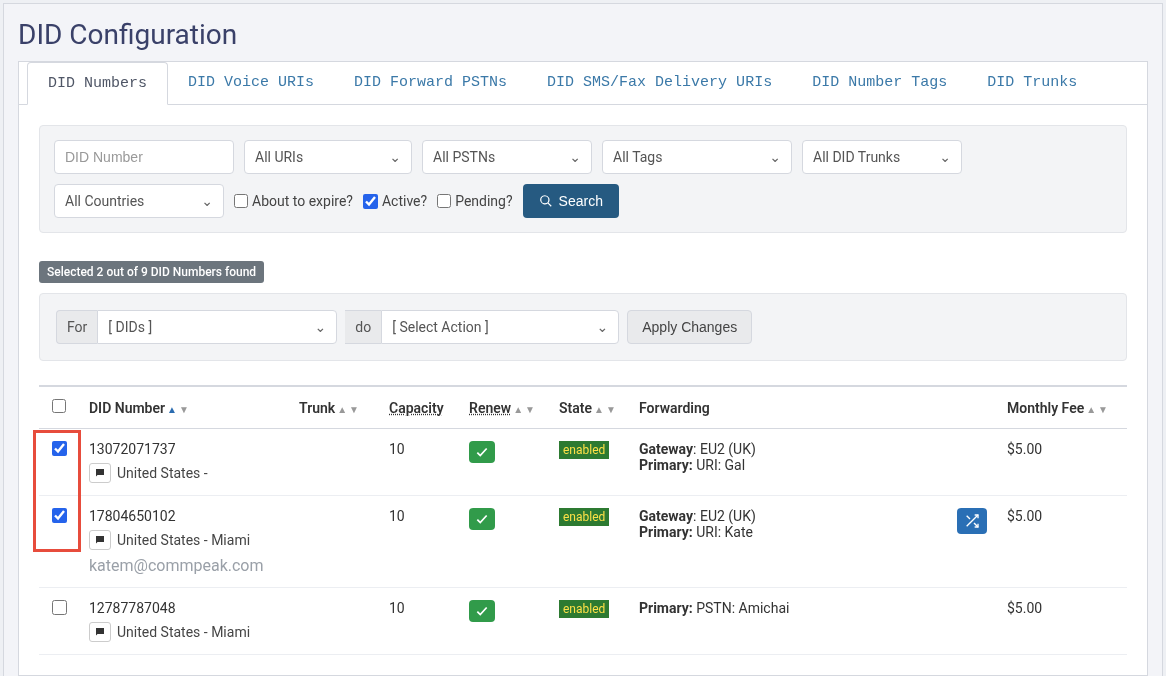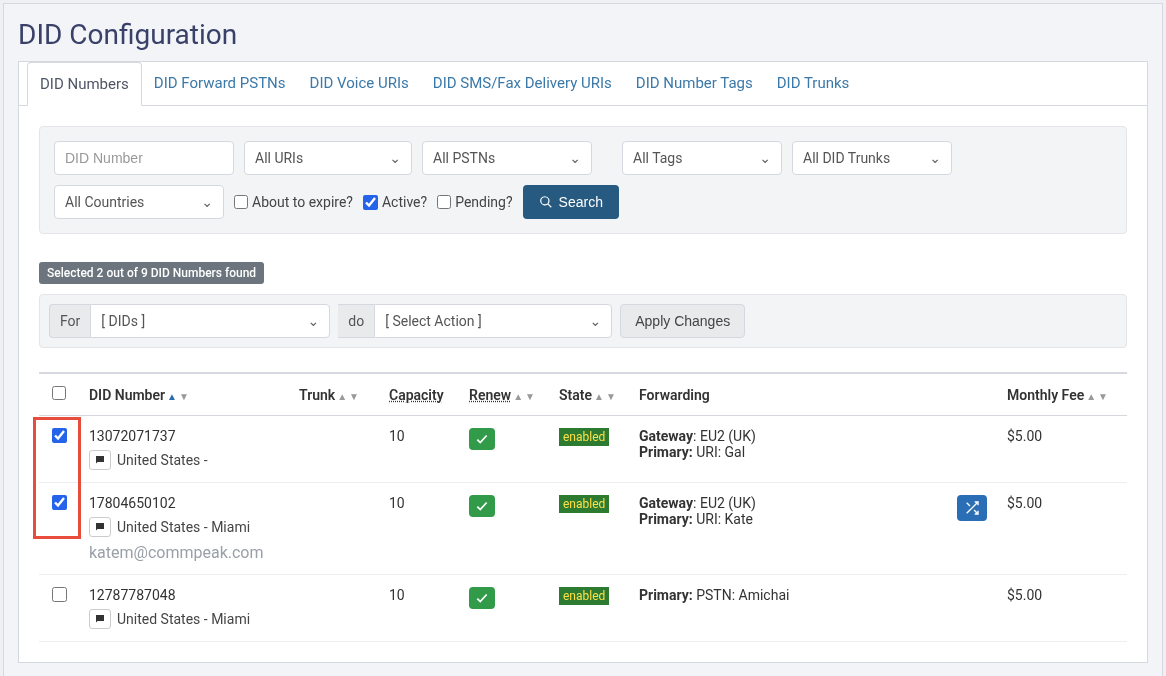--- a/index.html
+++ b/index.html
@@ -2,42 +2,42 @@
 <html><head>
   <meta charset="utf-8">
   <style>
     * { box-sizing: border-box; margin: 0; padding: 0; }
     body { font-family: -apple-system, BlinkMacSystemFont, "Segoe UI", Roboto, Arial, sans-serif; background: #eef0f4; color: #333; font-size: 14px; }
     .page { padding: 3px; }
     .panel-outer { border: 1px solid #d5d8df; background: #f3f4f8; padding: 0; }
     .page-title { font-size: 28px; font-weight: 400; color: #3a4169; padding: 14px 14px 10px 14px; }
     .panel-inner { border: 1px solid #d5d8df; background: #fff; margin: 0 14px 14px 14px; }
     .tabs { border-bottom: 1px solid #d5d8df; background: #fff; display: flex; padding-left: 8px; }
-    .tab { padding: 12px 12px; color: #3b79a8; cursor: pointer; font-size: 15px; border-top-left-radius: 4px; border-top-right-radius: 4px; }
+    .tab { padding: 12px 20px; color: #3b79a8; cursor: pointer; font-size: 15px; border-top-left-radius: 4px; border-top-right-radius: 4px; font-family: Liberation Mono, monospace; }
     .tab.active { color: #4f5666; background: #fff; border: 1px solid #d5d8df; border-bottom: 1px solid #fff; margin-bottom: -1px; }
     .content { padding: 20px; }
     .filters-panel { background: #f3f4f6; border: 1px solid #e3e5e9; border-radius: 4px; padding: 14px; margin-bottom: 28px; }
     .filter-row { display: flex; flex-wrap: wrap; gap: 10px; align-items: center; margin-bottom: 10px; }
     .filter-row:last-child { margin-bottom: 0; }
     .text-input, .select { height: 34px; border: 1px solid #d5d8df; border-radius: 4px; padding: 6px 10px; font-size: 14px; background: #fff; color: #555; }
     .text-input { width: 180px; }
     .text-input::placeholder { color: #999; }
     .select { position: relative; display: flex; align-items: center; justify-content: space-between; cursor: pointer; }
     .select .chev { margin-left: 12px; color: #666; }
     .s-uri { width: 168px; }
     .s-pstn { width: 170px; gap: 14px; }
-    .s-tags { width: 160px; margin-left: 20px; }
+    .s-tags { width: 190px; }
     .s-trunks { width: 160px; }
     .s-country { width: 170px; }
     .chk-wrap { display: flex; align-items: center; gap: 4px; color: #444; }
     .chk { width: 14px; height: 14px; cursor: pointer; }
     .btn-search { background: #265a81; color: #fff; border: none; border-radius: 4px; height: 34px; padding: 0 16px; display: flex; align-items: center; gap: 6px; cursor: pointer; font-size: 14px; }
     .btn-search svg { width: 14px; height: 14px; fill: #fff; }
     .badge-count { display: inline-block; background: #6c757d; color: #fff; font-size: 12px; font-weight: 500; padding: 4px 8px; border-radius: 3px; margin-bottom: 10px; }
-    .action-bar { background: #f3f4f6; border: 1px solid #e3e5e9; border-radius: 4px; padding: 9px; display: flex; align-items: flex-start; gap: 0; margin-bottom: 24px; }
+    .action-bar { background: #f3f4f6; border: 1px solid #e3e5e9; border-radius: 4px; padding: 16px; display: flex; align-items: flex-start; gap: 0; margin-bottom: 24px; }
     .action-label { background: #e9eaec; border: 1px solid #d5d8df; height: 34px; display: flex; align-items: center; padding: 0 10px; color: #555; border-right: 0; border-top-left-radius: 4px; border-bottom-left-radius: 4px; }
     .action-sel { border-radius: 0; }
     .action-sel-first { width: 240px; border-top-right-radius: 4px; border-bottom-right-radius: 4px; }
     .action-label-mid { border-radius: 0; border-left: 0; margin-left: 8px; border-right: 0; }
     .action-sel-mid { width: 238px; border-top-right-radius: 4px; border-bottom-right-radius: 4px; }
     .btn-apply { background: #e9eaec; border: 1px solid #d5d8df; height: 34px; padding: 0 14px; color: #444; margin-left: 8px; border-radius: 4px; cursor: pointer; font-size: 14px; }
     table { width: 100%; border-collapse: collapse; }
     thead th { text-align: left; padding: 12px 10px; border-top: 2px solid #d5d8df; border-bottom: 1px solid #d5d8df; color: #333; font-weight: 600; font-size: 14px; background: #fff; }
     thead th .sort { display: inline-flex; align-items: center; gap: 2px; margin-left: 2px; }
     .sort-tri { font-size: 10px; color: #999; }
@@ -71,22 +71,22 @@
   </style>
 </head>
 <body>
 
 <div class="page">
   <div class="panel-outer">
     <h1 class="page-title">DID Configuration</h1>
     <div class="panel-inner">
       <div class="tabs">
         <div class="tab active">DID Numbers</div>
+        <div class="tab">DID Voice URIs</div>
         <div class="tab">DID Forward PSTNs</div>
-        <div class="tab">DID Voice URIs</div>
         <div class="tab">DID SMS/Fax Delivery URIs</div>
         <div class="tab">DID Number Tags</div>
         <div class="tab">DID Trunks</div>
       </div>
 
       <div class="content">
         <div class="filters-panel">
           <div class="filter-row">
             <input class="text-input" type="text" placeholder="DID Number" style="">
             <div class="select s-uri">

